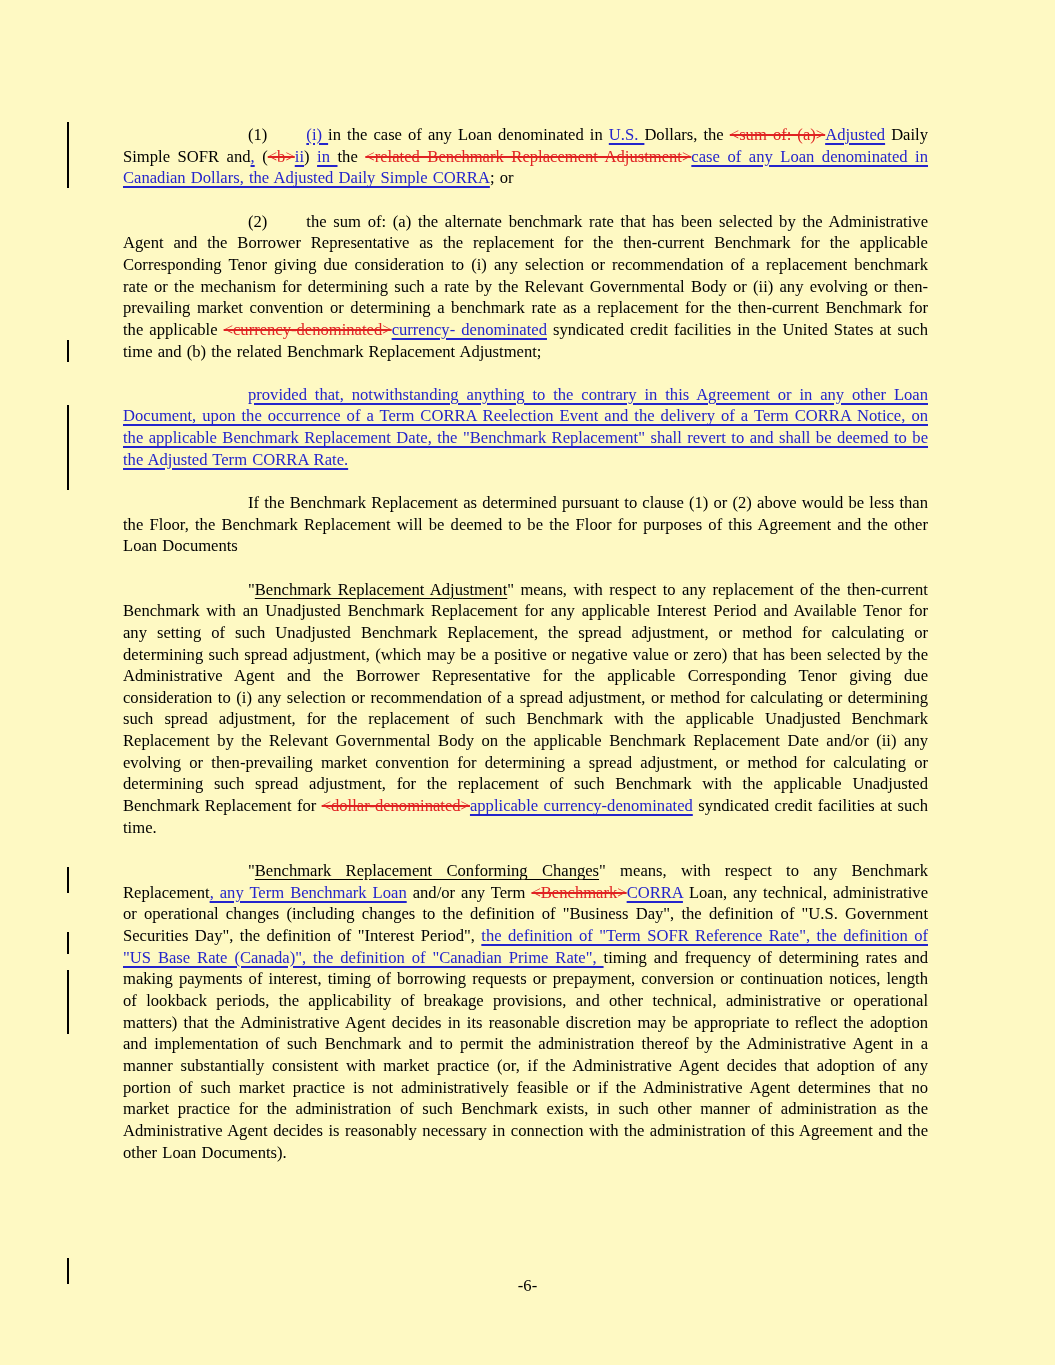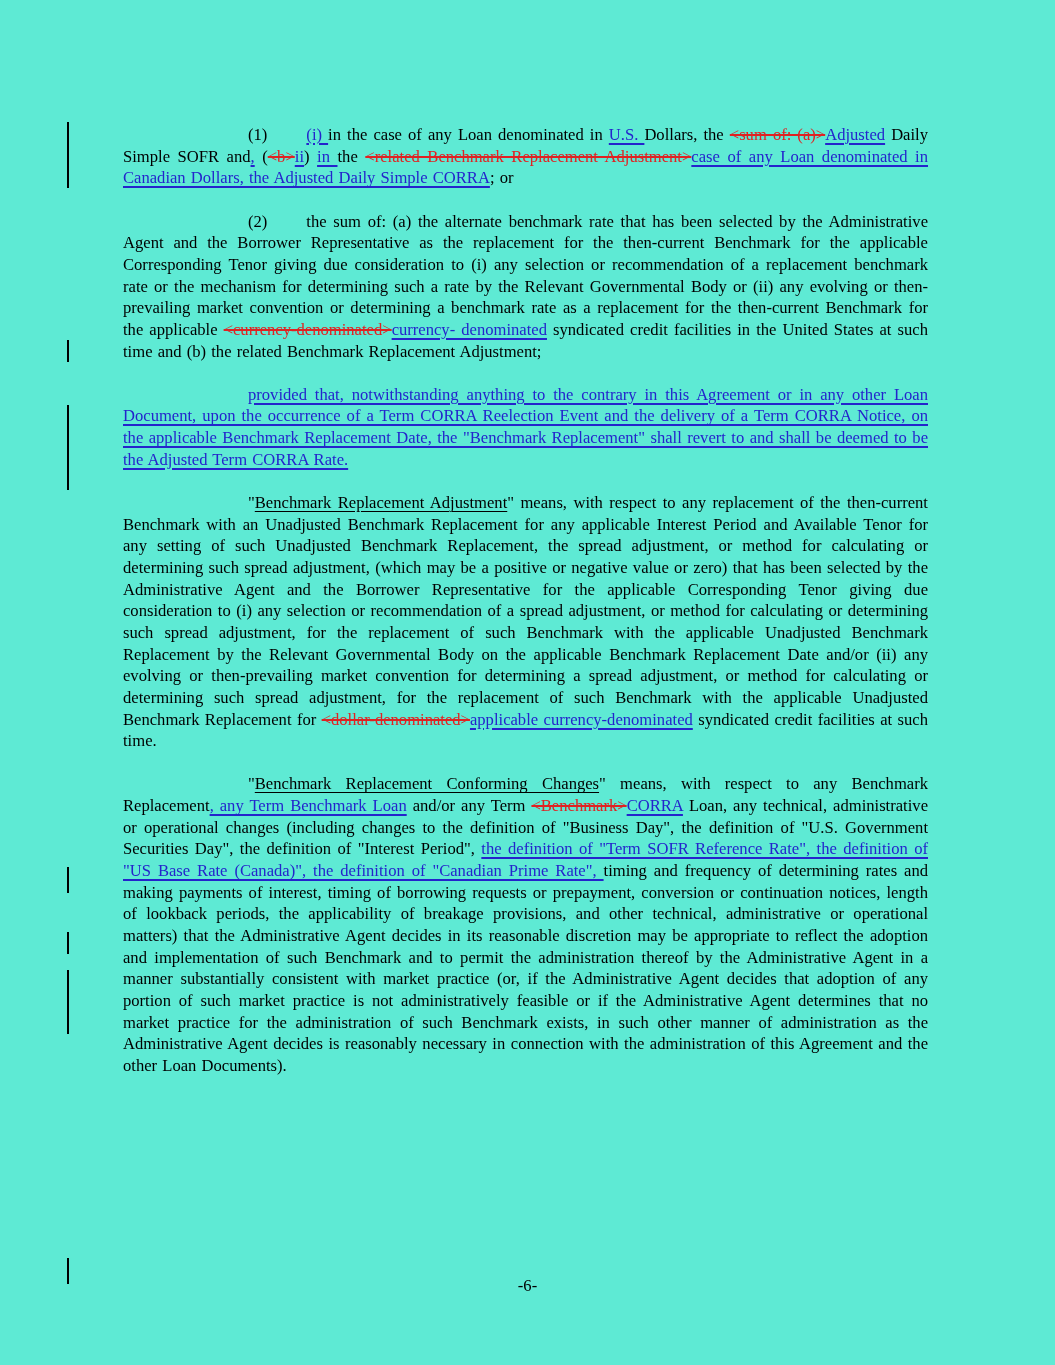--- a/index.html
+++ b/index.html
@@ -4,21 +4,21 @@
 <style>
   html, body {
     margin: 0;
     padding: 0;
     background: #ffffff;
   }
   .page {
     position: relative;
     width: 1055px;
     height: 1365px;
-    background: #5eead4;
+    background: #fef9c3;
     font-family: "Liberation Serif", "DejaVu Serif", serif;
     color: #000000;
     overflow: hidden;
   }
   .content {
     position: absolute;
     left: 123px;
     top: 124px;
     width: 805px;
   }
@@ -79,17 +79,18 @@
       <div class="change-bar" style="top: 405px; height: 85px;"></div>
       <div class="change-bar" style="top: 867px; height: 26px;"></div>
       <div class="change-bar" style="top: 932px; height: 22px;"></div>
       <div class="change-bar" style="top: 970px; height: 64px;"></div>
       <div class="change-bar" style="top: 1258px; height: 26px;"></div>
     </div>
   <div class="content" id="doc-content">
       <p class="para"><span class="run-normal">(1)</span><span class="tab"></span><span class="run-ins">(i) </span><span class="run-normal">in the case of any Loan denominated in </span><span class="run-ins">U.S. </span><span class="run-normal">Dollars, the </span><span class="run-del">&lt;sum of: (a)&gt;</span><span class="run-ins">Adjusted</span><span class="run-normal"> Daily Simple SOFR and</span><span class="run-ins">,</span><span class="run-normal"> (</span><span class="run-del">&lt;b&gt;</span><span class="run-ins">ii</span><span class="run-normal">) </span><span class="run-ins">in </span><span class="run-normal">the </span><span class="run-del">&lt;related Benchmark Replacement Adjustment&gt;</span><span class="run-ins">case of any Loan denominated in Canadian Dollars, the Adjusted Daily Simple CORRA</span><span class="run-normal">; or</span></p>
       <p class="para"><span class="run-normal">(2)</span><span class="tab"></span><span class="run-normal">the sum of: (a) the alternate benchmark rate that has been selected by the Administrative Agent and the Borrower Representative as the replacement for the then-current Benchmark for the applicable Corresponding Tenor giving due consideration to (i) any selection or recommendation of a replacement benchmark rate or the mechanism for determining such a rate by the Relevant Governmental Body or (ii) any evolving or then-prevailing market convention or determining a benchmark rate as a replacement for the then-current Benchmark for the applicable </span><span class="run-del">&lt;currency-denominated&gt;</span><span class="run-ins">currency- denominated</span><span class="run-normal"> syndicated credit facilities in the United States at such time and (b) the related Benchmark Replacement Adjustment;</span></p>
       <p class="para"><span class="run-ins">provided that, notwithstanding anything to the contrary in this Agreement or in any other Loan Document, upon the occurrence of a Term CORRA Reelection Event and the delivery of a Term CORRA Notice, on the applicable Benchmark Replacement Date, the "Benchmark Replacement" shall revert to and shall be deemed to be the Adjusted Term CORRA Rate.</span></p>
+      <p class="para"><span class="run-normal">If the Benchmark Replacement as determined pursuant to clause (1) or (2) above would be less than the Floor, the Benchmark Replacement will be deemed to be the Floor for purposes of this Agreement and the other Loan Documents</span></p>
       <p class="para"><span class="run-normal">"</span><span class="run-term">Benchmark Replacement Adjustment</span><span class="run-normal">" means, with respect to any replacement of the then-current Benchmark with an Unadjusted Benchmark Replacement for any applicable Interest Period and Available Tenor for any setting of such Unadjusted Benchmark Replacement, the spread adjustment, or method for calculating or determining such spread adjustment, (which may be a positive or negative value or zero) that has been selected by the Administrative Agent and the Borrower Representative for the applicable Corresponding Tenor giving due consideration to (i) any selection or recommendation of a spread adjustment, or method for calculating or determining such spread adjustment, for the replacement of such Benchmark with the applicable Unadjusted Benchmark Replacement by the Relevant Governmental Body on the applicable Benchmark Replacement Date and/or (ii) any evolving or then-prevailing market convention for determining a spread adjustment, or method for calculating or determining such spread adjustment, for the replacement of such Benchmark with the applicable Unadjusted Benchmark Replacement for </span><span class="run-del">&lt;dollar-denominated&gt;</span><span class="run-ins">applicable currency-denominated</span><span class="run-normal"> syndicated credit facilities at such time.</span></p>
       <p class="para"><span class="run-normal">"</span><span class="run-term">Benchmark Replacement Conforming Changes</span><span class="run-normal">" means, with respect to any Benchmark Replacement</span><span class="run-ins">, any Term Benchmark Loan</span><span class="run-normal"> and/or any Term </span><span class="run-del">&lt;Benchmark&gt;</span><span class="run-ins">CORRA</span><span class="run-normal"> Loan, any technical, administrative or operational changes (including changes to the definition of "Business Day", the definition of "U.S. Government Securities Day", the definition of "Interest Period", </span><span class="run-ins">the definition of "Term SOFR Reference Rate", the definition of "US Base Rate (Canada)", the definition of "Canadian Prime Rate", </span><span class="run-normal">timing and frequency of determining rates and making payments of interest, timing of borrowing requests or prepayment, conversion or continuation notices, length of lookback periods, the applicability of breakage provisions, and other technical, administrative or operational matters) that the Administrative Agent decides in its reasonable discretion may be appropriate to reflect the adoption and implementation of such Benchmark and to permit the administration thereof by the Administrative Agent in a manner substantially consistent with market practice (or, if the Administrative Agent decides that adoption of any portion of such market practice is not administratively feasible or if the Administrative Agent determines that no market practice for the administration of such Benchmark exists, in such other manner of administration as the Administrative Agent decides is reasonably necessary in connection with the administration of this Agreement and the other Loan Documents).</span></p>
     </div>
   <div class="footer">-6-</div>
 </div>
 
 </body></html>

